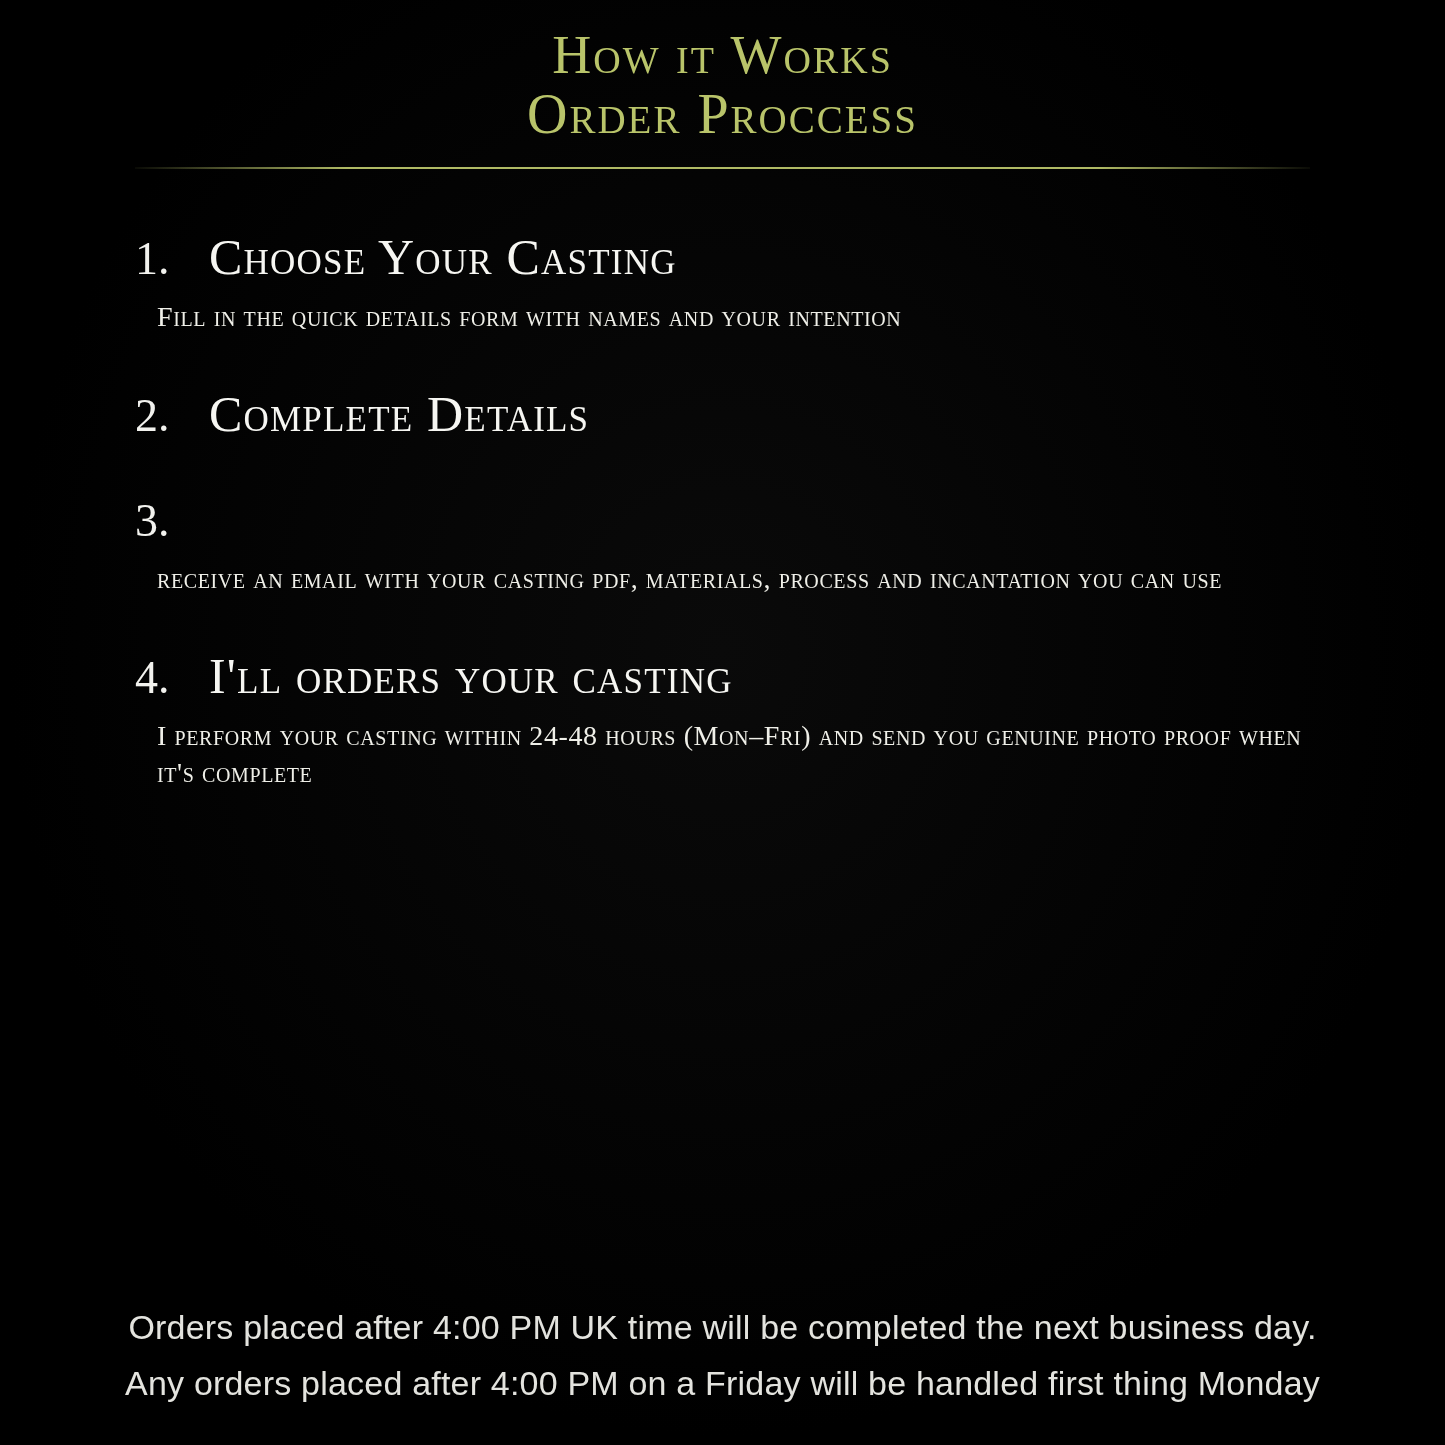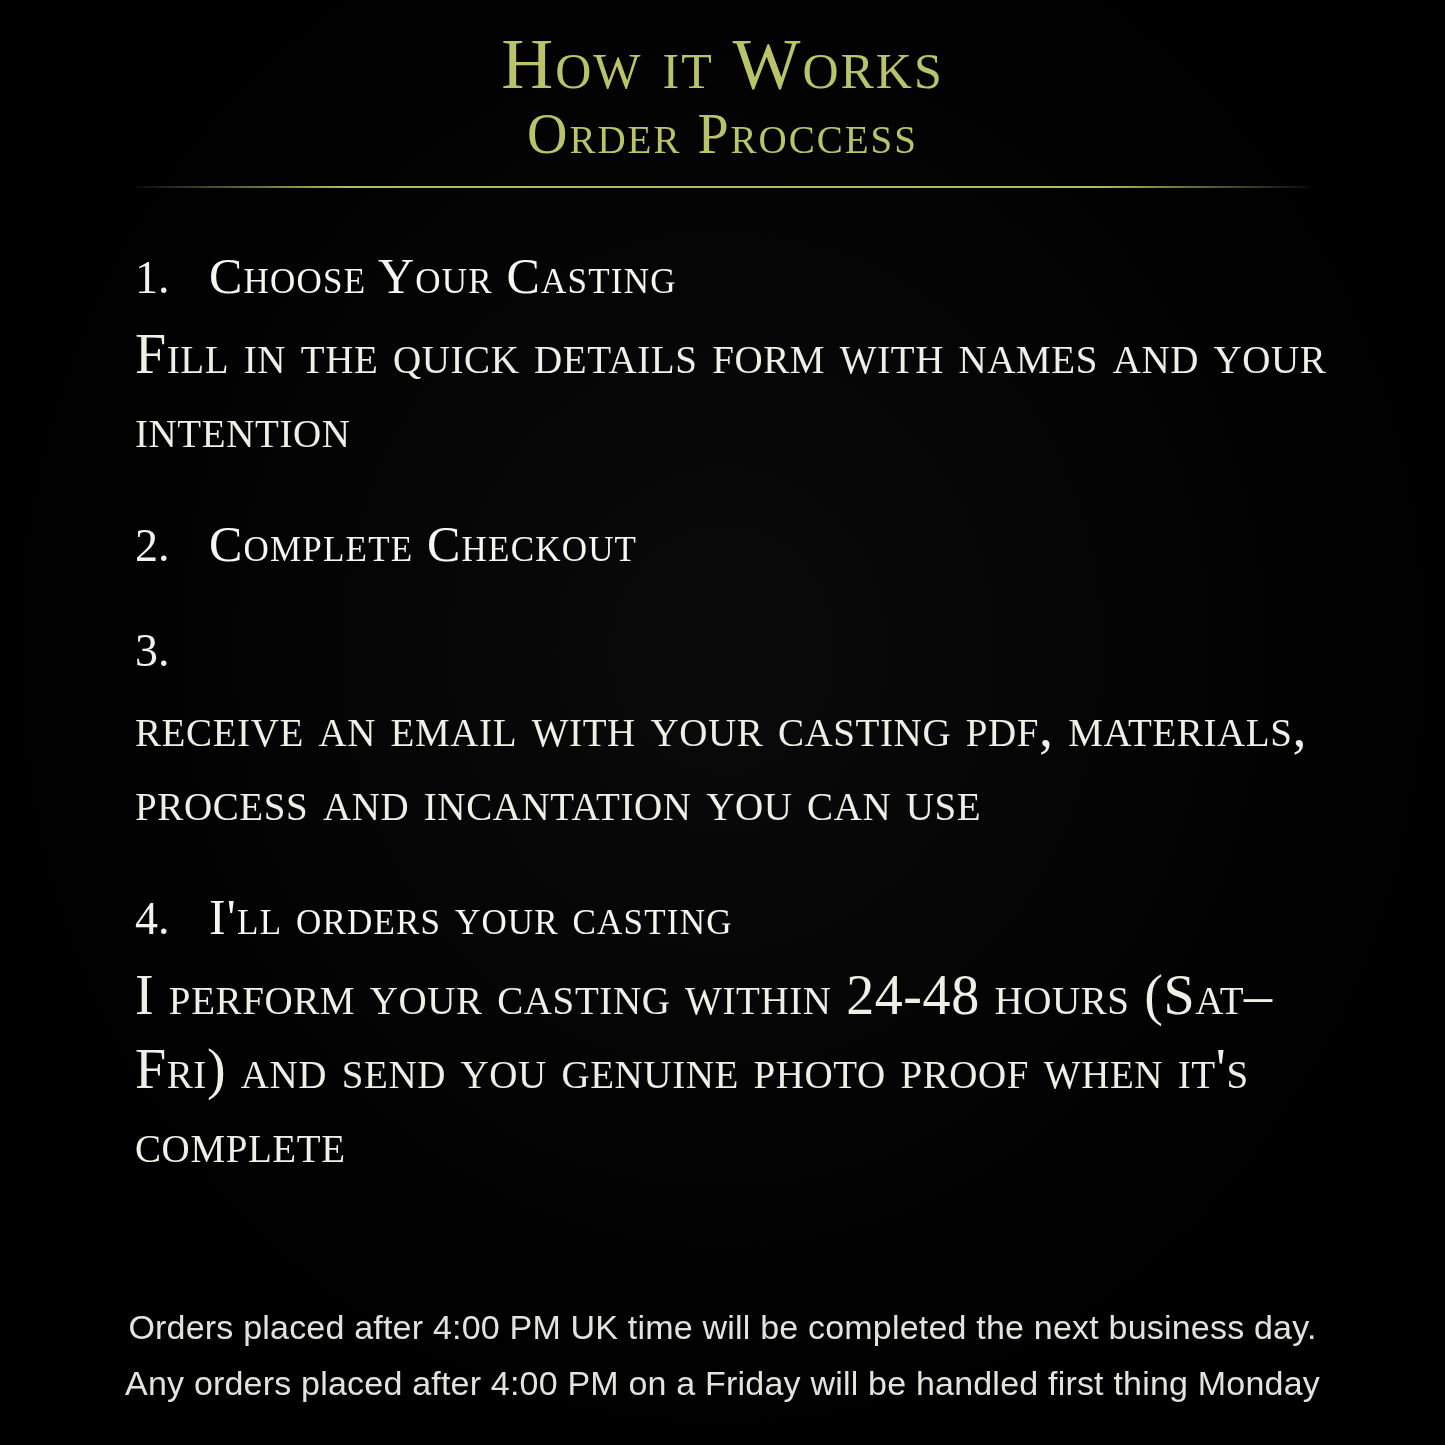--- a/index.html
+++ b/index.html
@@ -32,21 +32,21 @@
   }
   .title-line {
     font-family: "Liberation Serif", serif;
     color: #b9c46a;
     font-variant: small-caps;
     letter-spacing: 2px;
     line-height: 1.08;
     font-weight: 400;
   }
   .title-line-1 {
-    font-size: 72px;
+    font-size: 54px;
   }
   .title-line-2 {
     font-size: 56px;
   }
   .divider {
     margin: 22px auto 0 auto;
     width: 1175px;
     height: 2px;
     background: linear-gradient(to right, rgba(185,196,106,0.05), rgba(185,196,106,0.95) 18%, rgba(185,196,106,0.95) 82%, rgba(185,196,106,0.05));
   }
@@ -78,22 +78,23 @@
   .step-title {
     font-family: "Liberation Serif", serif;
     font-size: 50px;
     color: #f6f6f2;
     font-variant: small-caps;
     letter-spacing: 1.2px;
     line-height: 1.05;
   }
   .step-desc {
     margin-top: 14px;
+    margin-left: 22px;
     font-family: "Liberation Serif", serif;
-    font-size: 56px;
+    font-size: 28px;
     color: #efefe8;
     font-variant: small-caps;
     letter-spacing: 0.6px;
     line-height: 1.32;
     max-width: 1230px;
   }
 
   
   .footer {
     padding: 0 60px 34px 60px;
@@ -124,37 +125,37 @@
       <div class="step-head">
         <span class="step-num">1.</span>
         <span class="step-title">Choose Your Casting</span>
       </div>
       <div class="step-desc">Fill in the quick details form with names and your intention</div>
     </div>
 
     <div class="step">
       <div class="step-head">
         <span class="step-num">2.</span>
-        <span class="step-title">Complete Checkout</span>
+        <span class="step-title">Complete Details</span>
       </div>
     </div>
 
     <div class="step">
       <div class="step-head">
         <span class="step-num">3.</span>
       </div>
       <div class="step-desc">receive an email with your casting pdf, materials, process and incantation you can use</div>
     </div>
 
     <div class="step">
       <div class="step-head">
         <span class="step-num">4.</span>
         <span class="step-title">I'll orders your casting</span>
       </div>
-      <div class="step-desc">I perform your casting within 24-48 hours (Sat–Fri) and send you genuine photo proof when it's complete</div>
+      <div class="step-desc">I perform your casting within 24-48 hours (Mon–Fri) and send you genuine photo proof when it's complete</div>
     </div>
 
   </div>
 
   <div class="footer">
     <div class="footer-line">Orders placed after 4:00 PM UK time will be completed the next business day.</div>
     <div class="footer-line">Any orders placed after 4:00 PM on a Friday will be handled first thing Monday</div>
   </div>
 
 </div>

